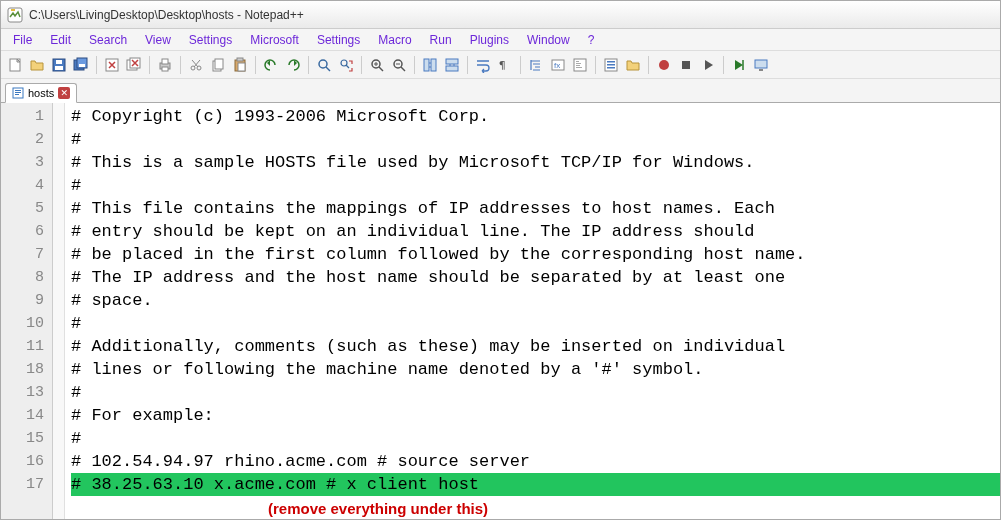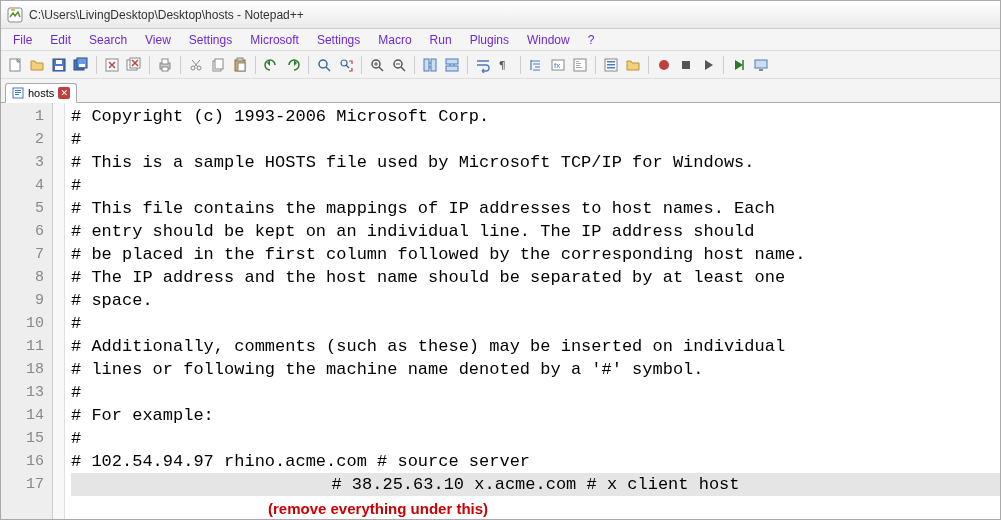--- a/index.html
+++ b/index.html
@@ -121,21 +121,21 @@
     background: #f8f8f8;
     border-right: 1px solid #e0e0e0;
   }
   .code {
     flex: 1;
     padding: 2px 0 2px 6px;
     color: #000;
     white-space: pre;
   }
   .code .line { height: 23px; }
-  .code .hl { background: #e5e5e5; display:block;text-align:center; }
+  .code .hl { background: #22c55e; display:block; }
   .annotation {
     position: absolute;
     left: 268px;
     top: 500px;
     color: #cc0000;
     font-family: "Segoe UI", Arial, sans-serif;
     font-size: 15px;
     font-weight: bold;
   }
   svg { display:block; }

